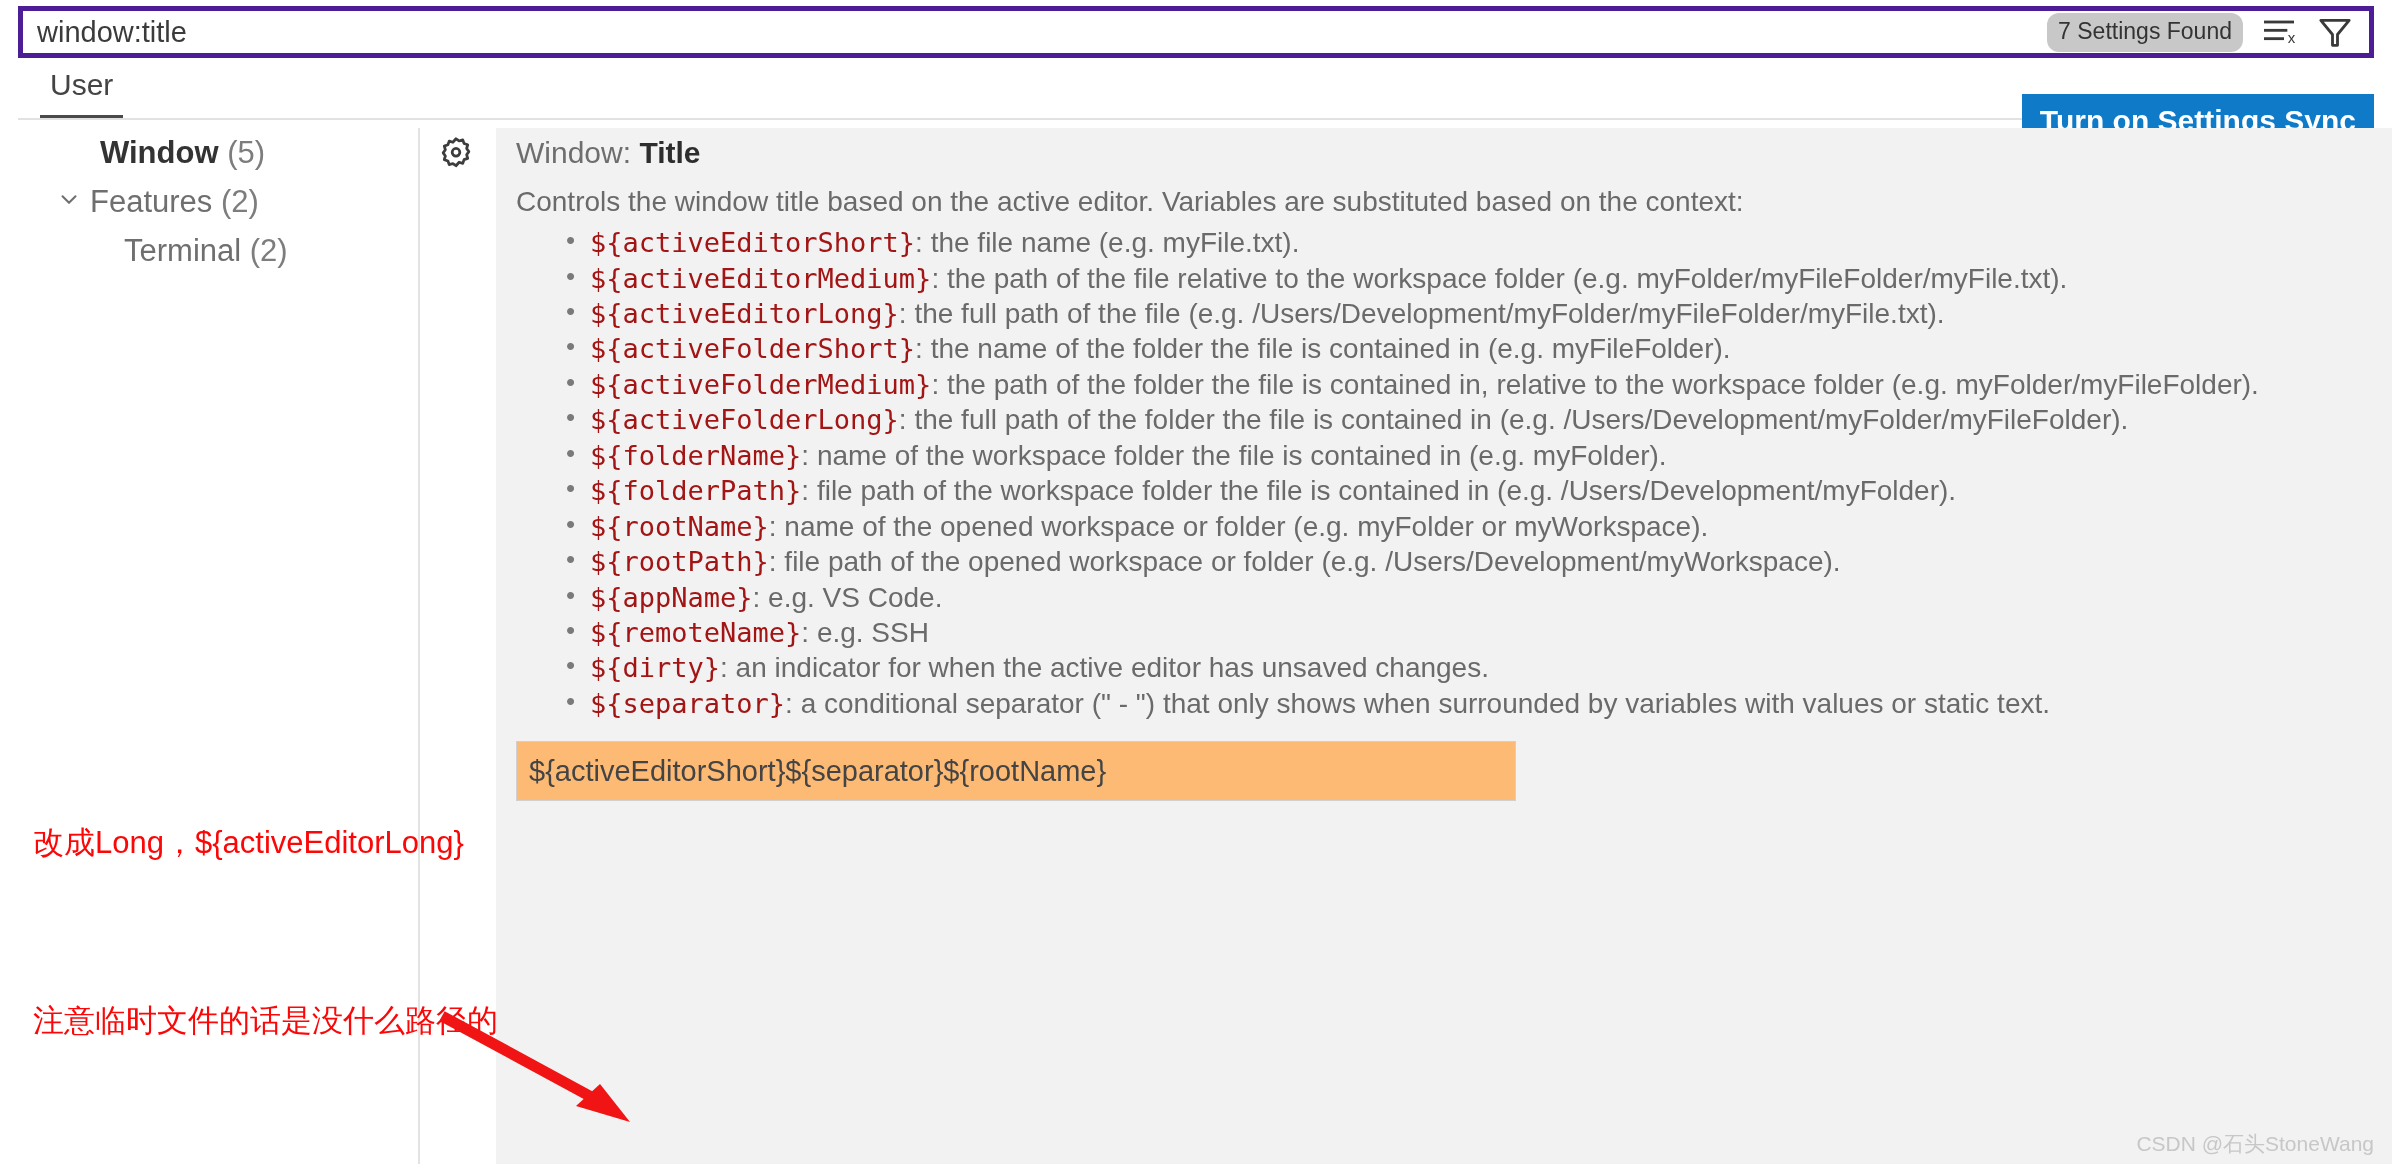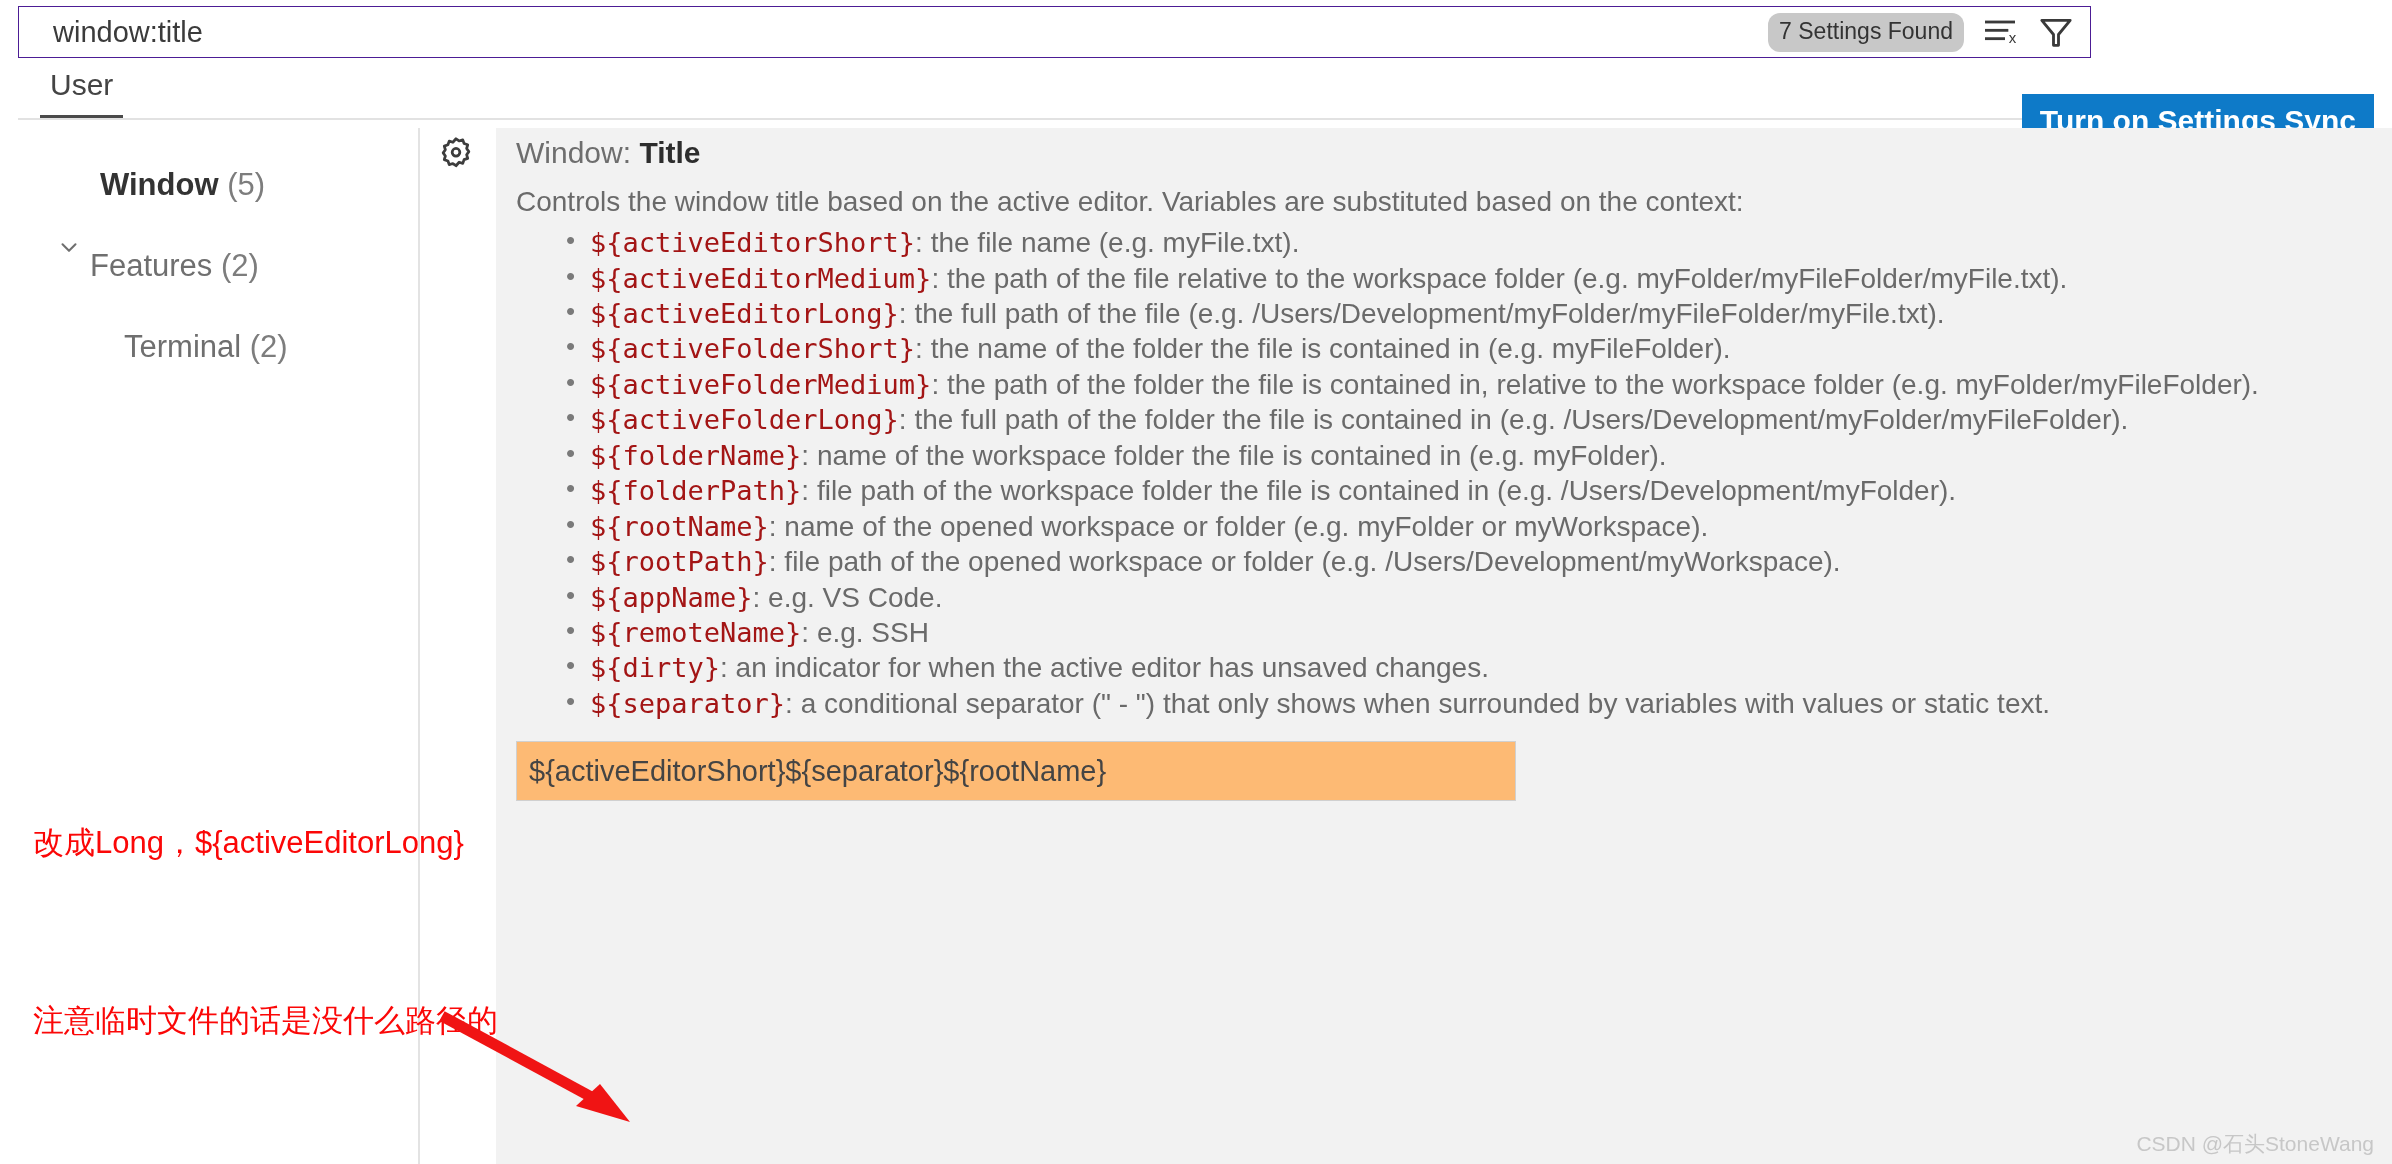--- a/index.html
+++ b/index.html
@@ -7,24 +7,24 @@
     width: 2392px; height: 1164px;
     background: #ffffff;
     font-family: "Liberation Sans", sans-serif;
     overflow: hidden;
   }
   #root { position: relative; width: 2392px; height: 1164px; background: #fff; }
 
   
   .search-bar {
     position: absolute; left: 18px; top: 6px;
-    width: 2073px; height: 52px;
-    border: 1px solid #4c1d95;
+    width: 2356px; height: 52px;
+    border: 5px solid #4c1d95;
     background: #fff;
-    display: flex; align-items: center; padding-left: 20px;
+    display: flex; align-items: center;
   }
   .search-input {
     flex: 1 1 auto; height: 100%;
     border: none; outline: none; background: transparent;
     font-family: "Liberation Sans", sans-serif;
     font-size: 29px; color: #3b3b3b;
     padding-left: 14px;
   }
   .search-input::placeholder { color: #9a9a9a; }
   .search-actions { display: flex; align-items: center; gap: 16px; padding-right: 14px; }
@@ -74,21 +74,21 @@
     background: #fff;
   }
   .tree-item {
     font-size: 31px; color: #6f6f6f;
     line-height: 1.0;
     padding: 9px 0;
     display: flex; align-items: center;
     white-space: nowrap;
   }
   .tree-item .chev { width: 34px; display: inline-block; flex: 0 0 34px; }
-  .tree-item .lbl { display: inline-block; margin-top: 32px; }
+  .tree-item .lbl { display: inline-block; }
   .tree-item.lvl0 { padding-left: 100px; }
   .tree-item.lvl1 { padding-left: 56px; }
   .tree-item.lvl2 { padding-left: 124px; }
   .tree-item.bold .lbl-main { font-weight: bold; color: #333; }
   .lbl-count { color: #7d7d7d; font-weight: normal; }
 
   .divider-v {
     position: absolute; left: 418px; top: 128px;
     width: 2px; height: 1036px; background: #e3e3e3;
   }

